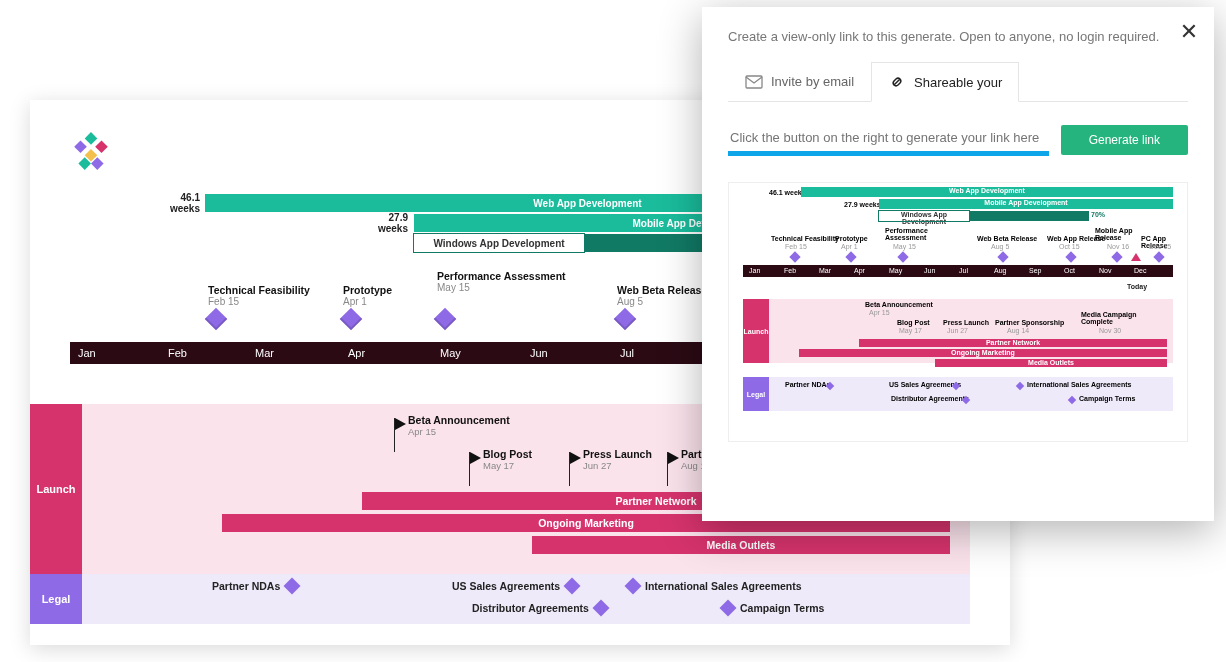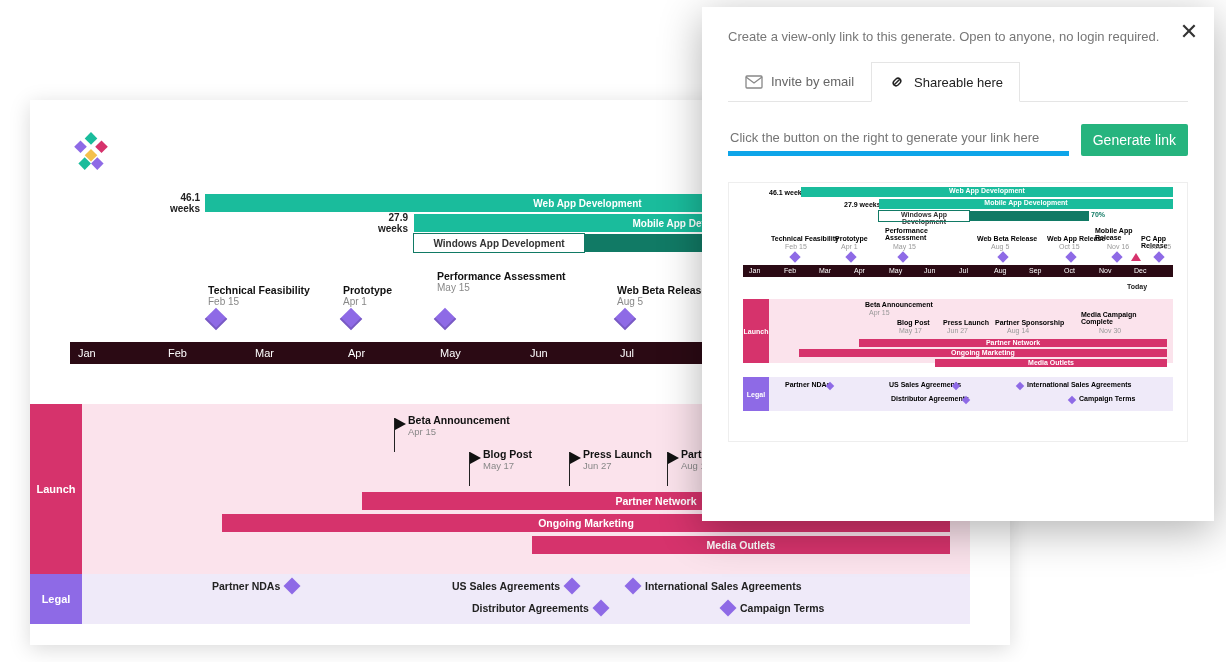--- a/index.html
+++ b/index.html
@@ -126,21 +126,21 @@
     color: #222; border: 1px solid #e5e5e5; border-bottom-color: #fff;
     margin-bottom: -1px; background: #fff;
   }
   .link-row { display: flex; align-items: center; gap: 12px; margin-top: 22px; }
   .link-input {
     flex: 1; border: none; border-bottom: 5px solid #0ea5e9;
     font-size: 13px; color: #999; padding: 6px 2px; background: transparent;
   }
   .gen-btn {
     background: #26b47e; color: #fff; border: none;
-    padding: 8px 12px; font-size: 14px; border-radius: 2px; cursor: pointer;
+    padding: 8px 28px; font-size: 12px; border-radius: 2px; cursor: pointer;
   }
   .preview {
     margin-top: 26px; border: 1px solid #eee; padding: 14px;
     position: relative; height: 260px;
   }
   .preview .mini { position: absolute; font-size: 7px; }
 </style>
 </head>
 <body>
 
@@ -290,21 +290,21 @@
       <svg width="18" height="14" viewBox="0 0 18 14">
           <rect x="1" y="1" width="16" height="12" rx="1" fill="none" stroke="#888" stroke-width="1.3"></rect>
           <path d="M1 2 L9 8 L17 2" fill="none" stroke="#888" stroke-width="1.3"></path>
         </svg>
       <span>Invite by email</span>
     </div>
     <div class="tab active">
       <svg width="18" height="18" viewBox="0 0 18 18">
           <path d="M7 11 L11 7 M6 12 a3 3 0 0 1 0-4 l2-2 a3 3 0 0 1 4 0 M12 6 a3 3 0 0 1 0 4 l-2 2 a3 3 0 0 1 -4 0" fill="none" stroke="#222" stroke-width="1.5" stroke-linecap="round"></path>
         </svg>
-      <span>Shareable here</span>
+      <span>Shareable your</span>
     </div>
   </div>
 
   <div class="link-row">
     <input class="link-input" placeholder="Click the button on the right to generate your link here" style="">
     <button class="gen-btn">Generate link</button>
   </div>
 
   <div class="preview">
 

